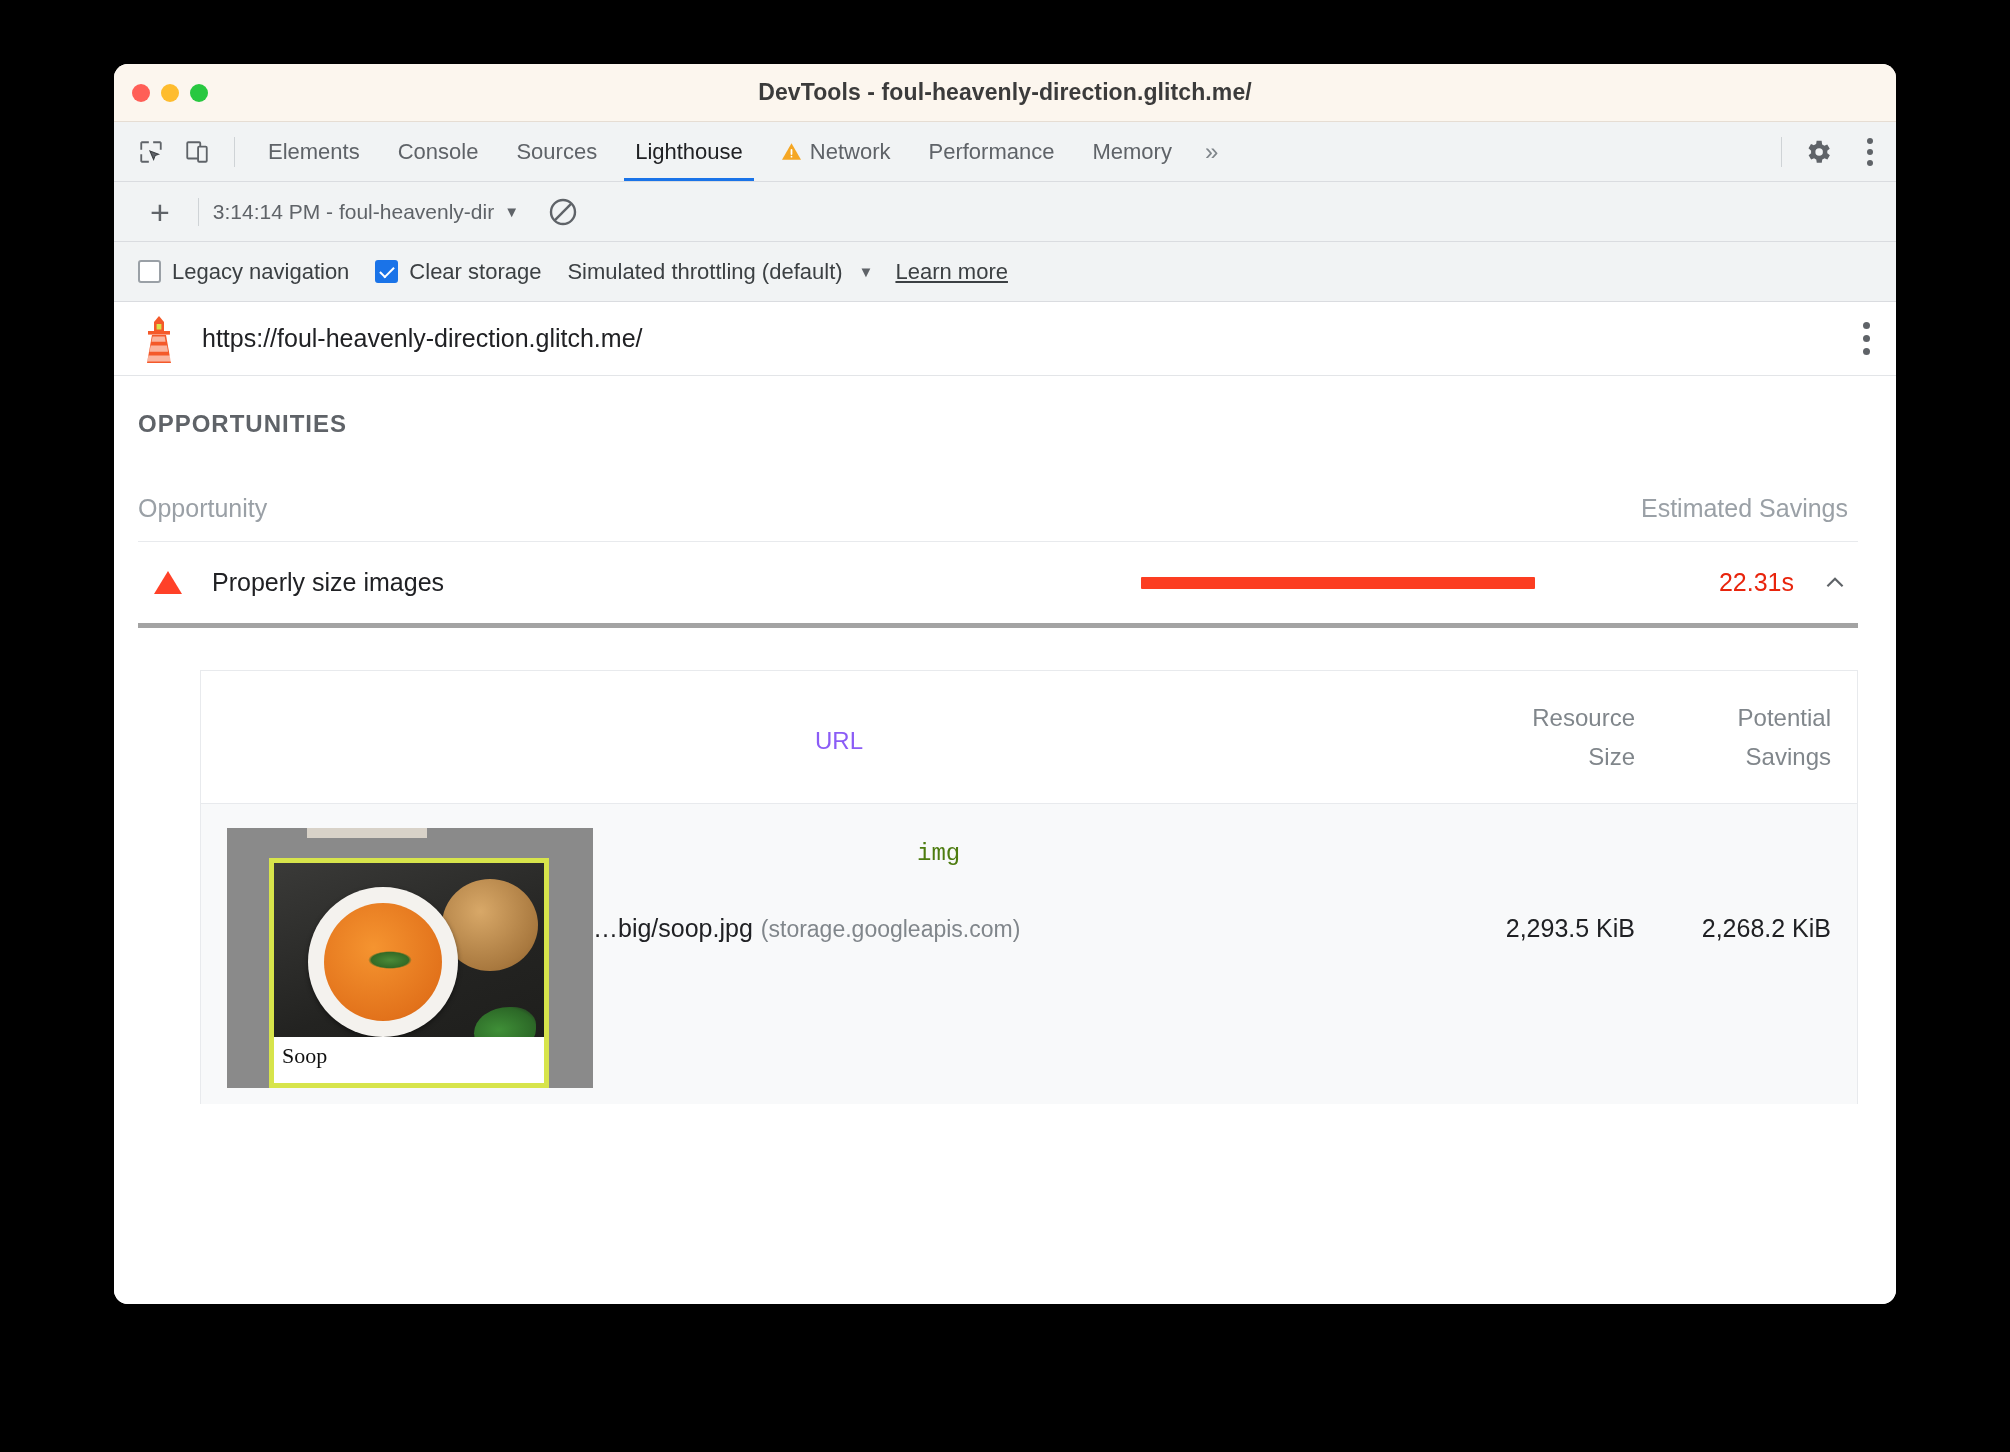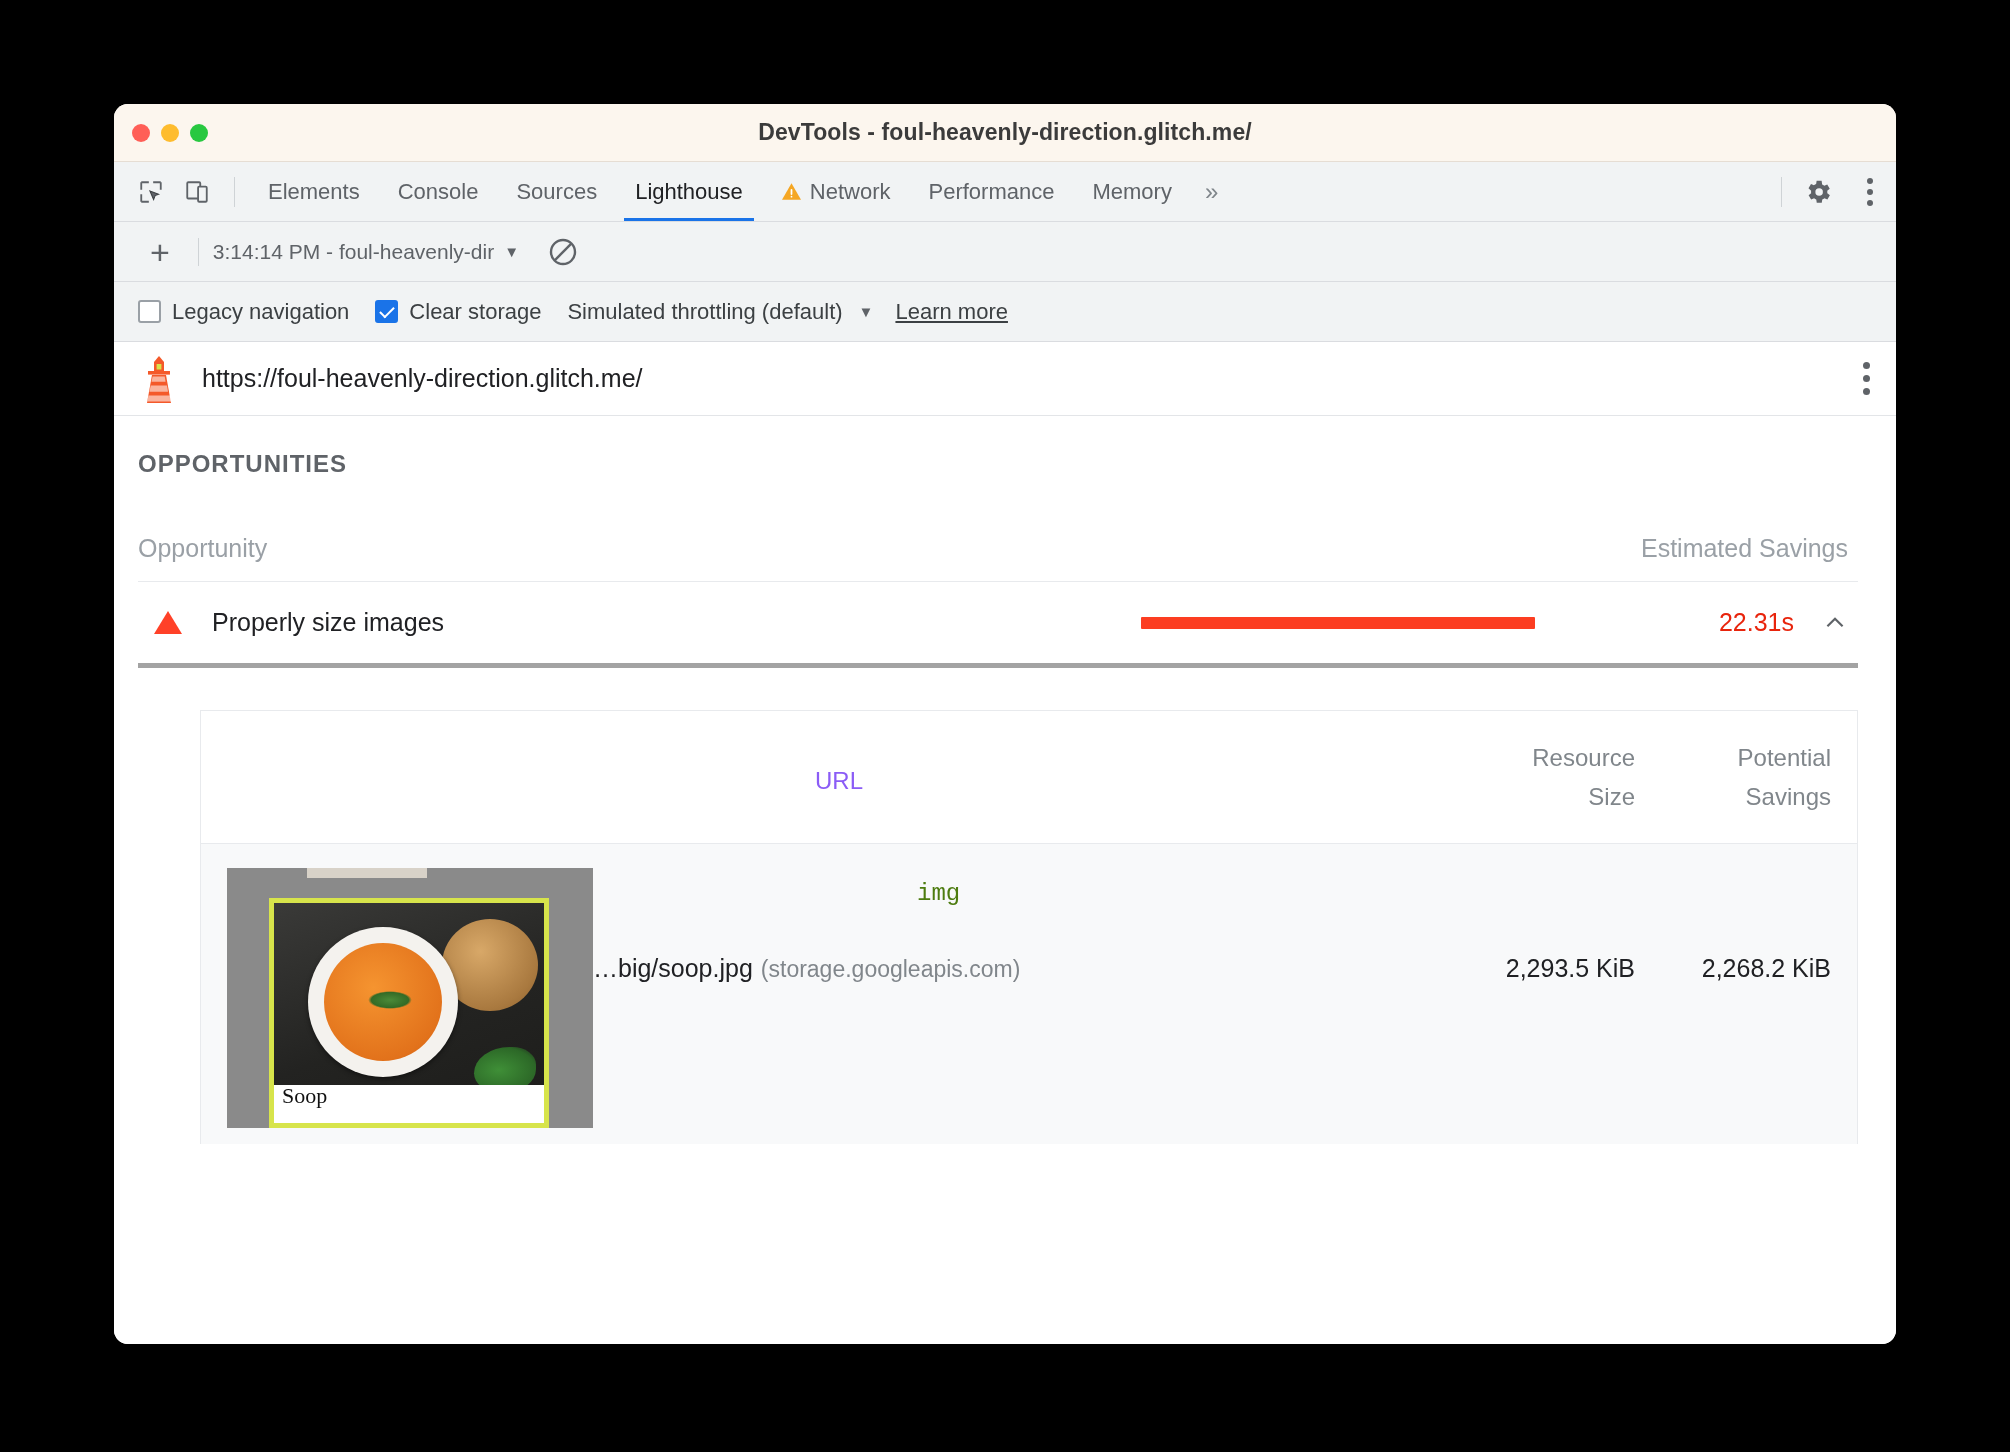--- a/index.html
+++ b/index.html
@@ -13,21 +13,20 @@
 
   
   #window {
     position: absolute;
     left: 114px; top: 64px;
     width: 1782px; height: 1240px;
     background: #ffffff;
     border-radius: 14px;
     overflow: hidden;
     box-shadow: 0 24px 70px rgba(0,0,0,0.55);
-    margin-top: 40px;
   }
 
   
   #titlebar {
     position: relative;
     height: 58px;
     background: #fcf6ee;
     border-bottom: 1px solid #e6ddd3;
     display: flex;
     align-items: center;
@@ -276,21 +275,21 @@
     background: radial-gradient(ellipse at center, #4a8a38 0%, #336b26 60%, rgba(51,107,38,0) 70%);
   }
   .basil {
     position:absolute; right: 8px; bottom: 30px;
     width: 62px; height: 46px;
     background: radial-gradient(ellipse at 40% 50%, #3f8f37, #2c6827 70%, rgba(0,0,0,0));
     border-radius: 60% 40% 55% 45%;
   }
   .caption-box {
     position:absolute; left: 0; right: 0; bottom: 0;
-    height: 38px; background: #fff;
+    height: 46px; background: #fff;
   }
   .caption-title {
     position:absolute; left: 8px; bottom: 14px;
     font-size: 22px; color: #111; font-family:"Liberation Serif", serif;
   }
   #row-mid { flex: 1; position: relative; }
   #tag-img {
     position: absolute; left: 324px; top: 12px;
     font-family: "Liberation Mono", monospace;
     font-size: 24px; color: #4d7c0f;

